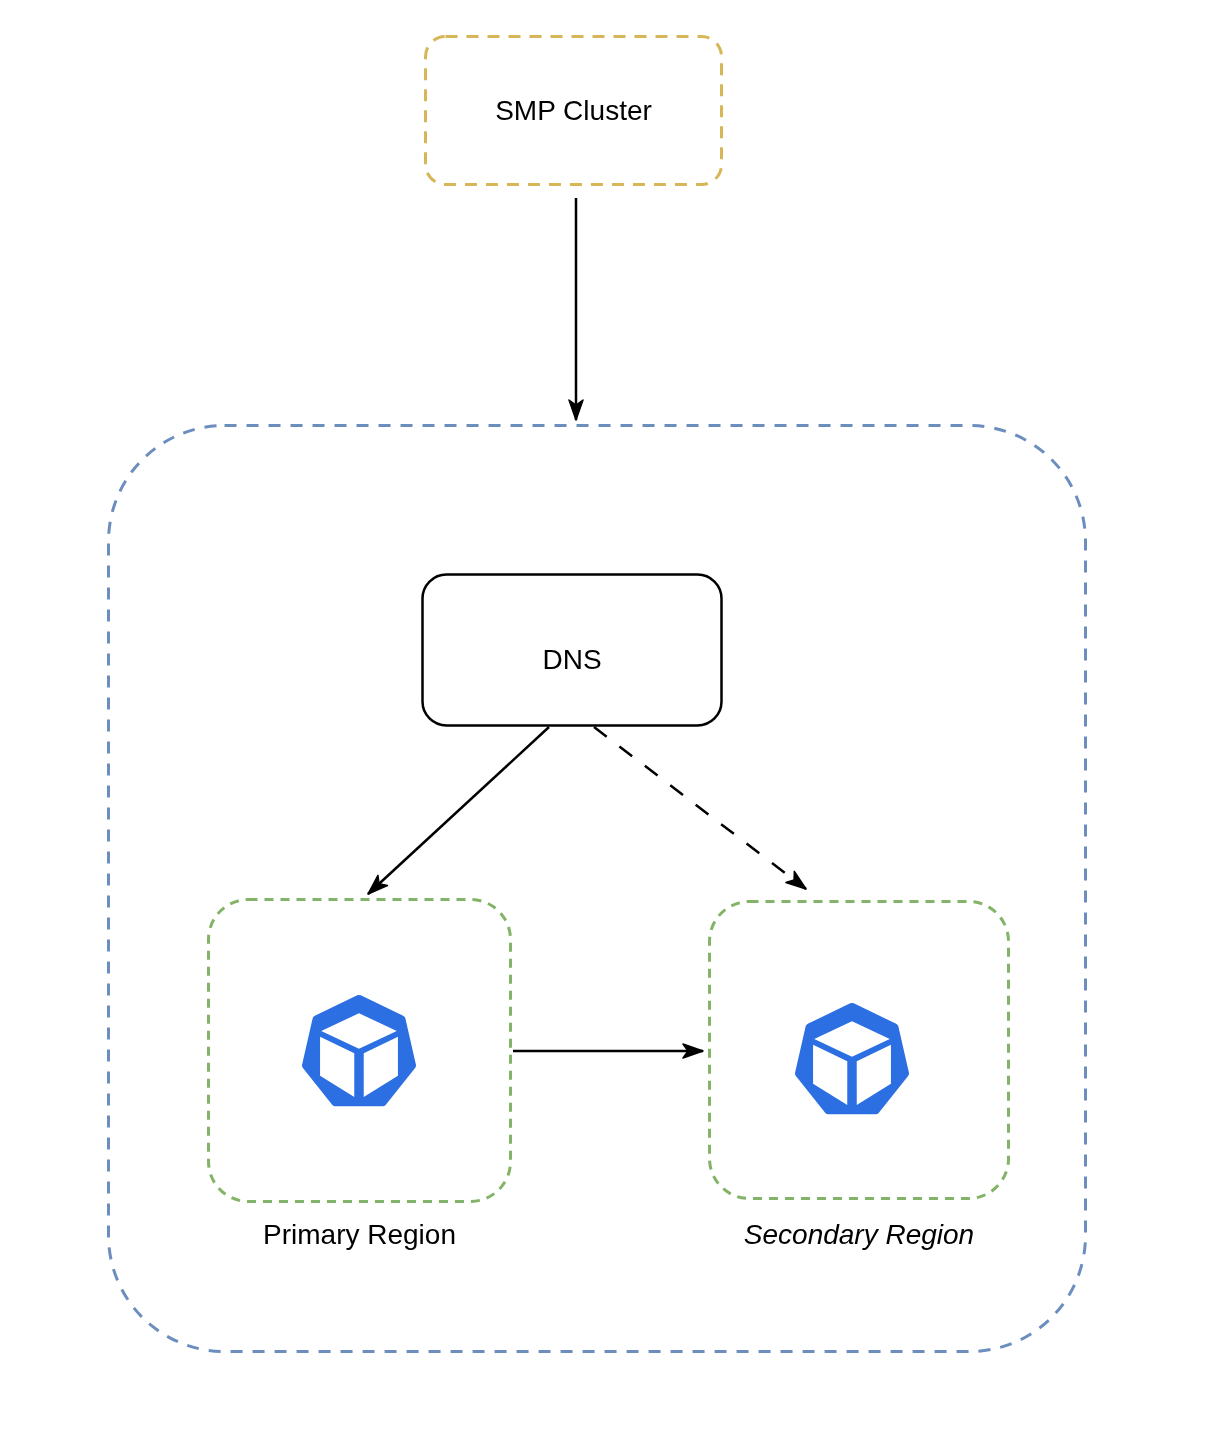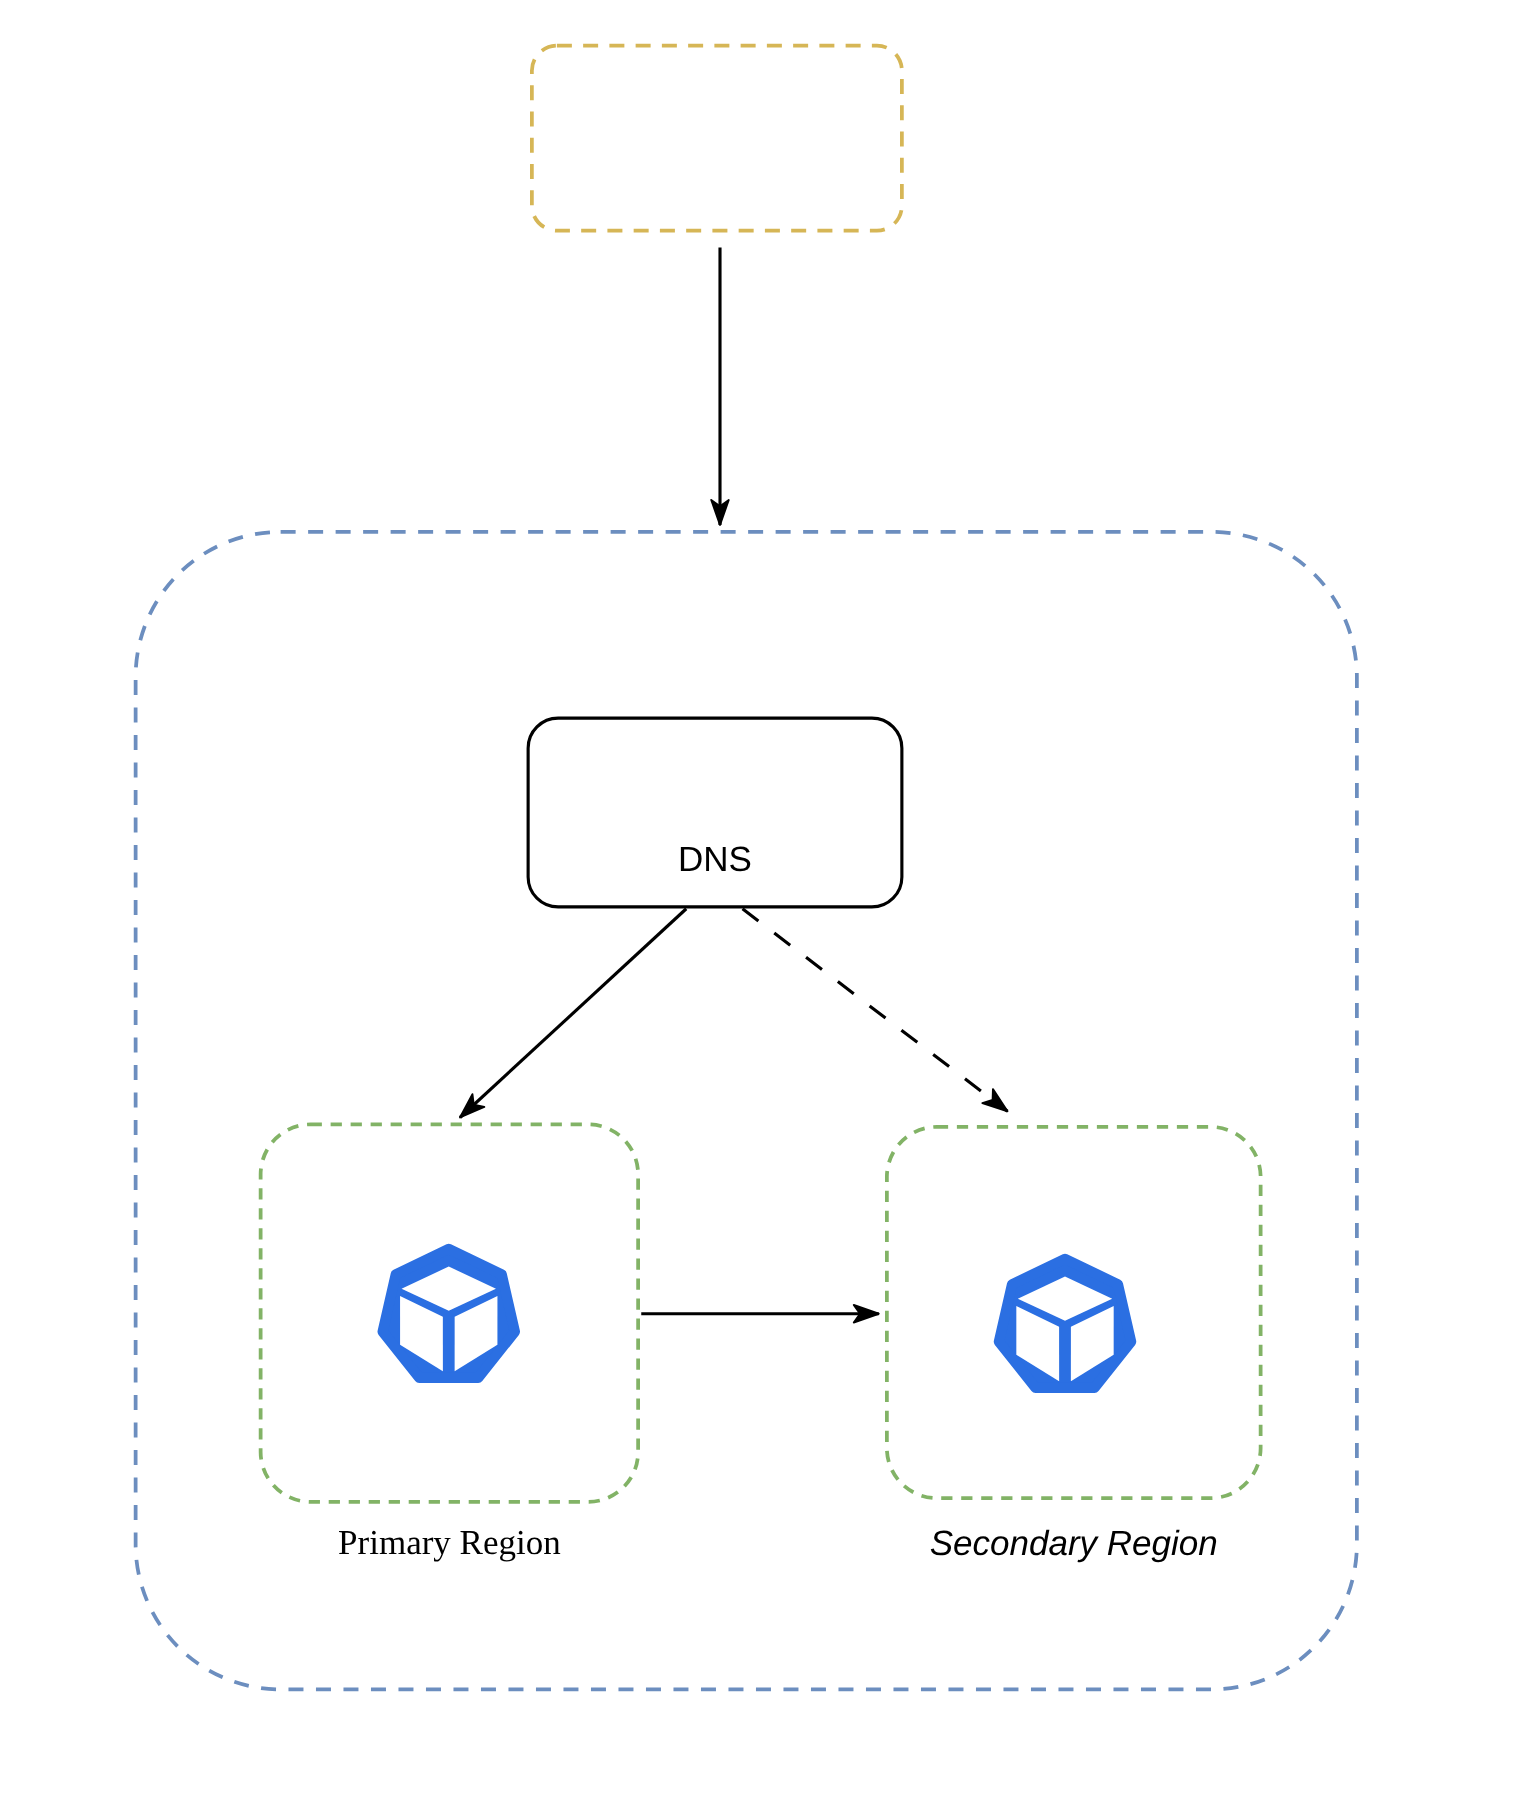--- a/index.html
+++ b/index.html
@@ -27,22 +27,22 @@
     display: flex;
     align-items: center;
     justify-content: center;
     color: #000000;
     font-size: 28px;
     line-height: 1.2;
     text-align: center;
     white-space: nowrap;
   }
   .label-smp    { left: 425px; top: 36px;  width: 297px; height: 149px; }
-  .label-dns    { left: 422px; top: 574px; width: 300px; height: 172px; margin-top: 28px; }
-  .label-region-primary   { left: 208px; top: 1215px; width: 303px; height: 40px; font-family: Liberation Serif, serif; }
+  .label-dns    { left: 422px; top: 574px; width: 300px; height: 172px; }
+  .label-region-primary   { left: 208px; top: 1215px; width: 303px; height: 40px; }
   .label-region-secondary { left: 709px; top: 1215px; width: 300px; height: 40px; font-style: italic; }
 
   .node-rect { fill: #ffffff; }
   .container-rect { fill: none; }
   .edge { fill: none; stroke: #000000; stroke-width: 2.5; }
   .edge-dashed { stroke-dasharray: 16 16; }
 
   .hept {
     stroke-width: 7;
     stroke-linejoin: round;
@@ -83,20 +83,21 @@
     <path class="edge" d="M549 727 L368 894" marker-end="url(#arrowhead)"></path>
 
     <path class="edge edge-dashed" d="M594 727 L806 889" marker-end="url(#arrowhead)"></path>
 
     <path class="edge" d="M513 1051 L703 1051" marker-end="url(#arrowhead)"></path>
 
     <use href="#cube-icon-def" transform="translate(300,992) scale(1.18)"></use>
     <use href="#cube-icon-def" transform="translate(793,1000) scale(1.18)"></use>
   </svg>
 
+  <div class="label label-smp">SMP Cluster</div>
 
   <div class="label label-dns">DNS</div>
 
   <div class="label label-region-primary">Primary Region</div>
 
   <div class="label label-region-secondary">Secondary Region</div>
 
 </div>
 
 </body></html>

